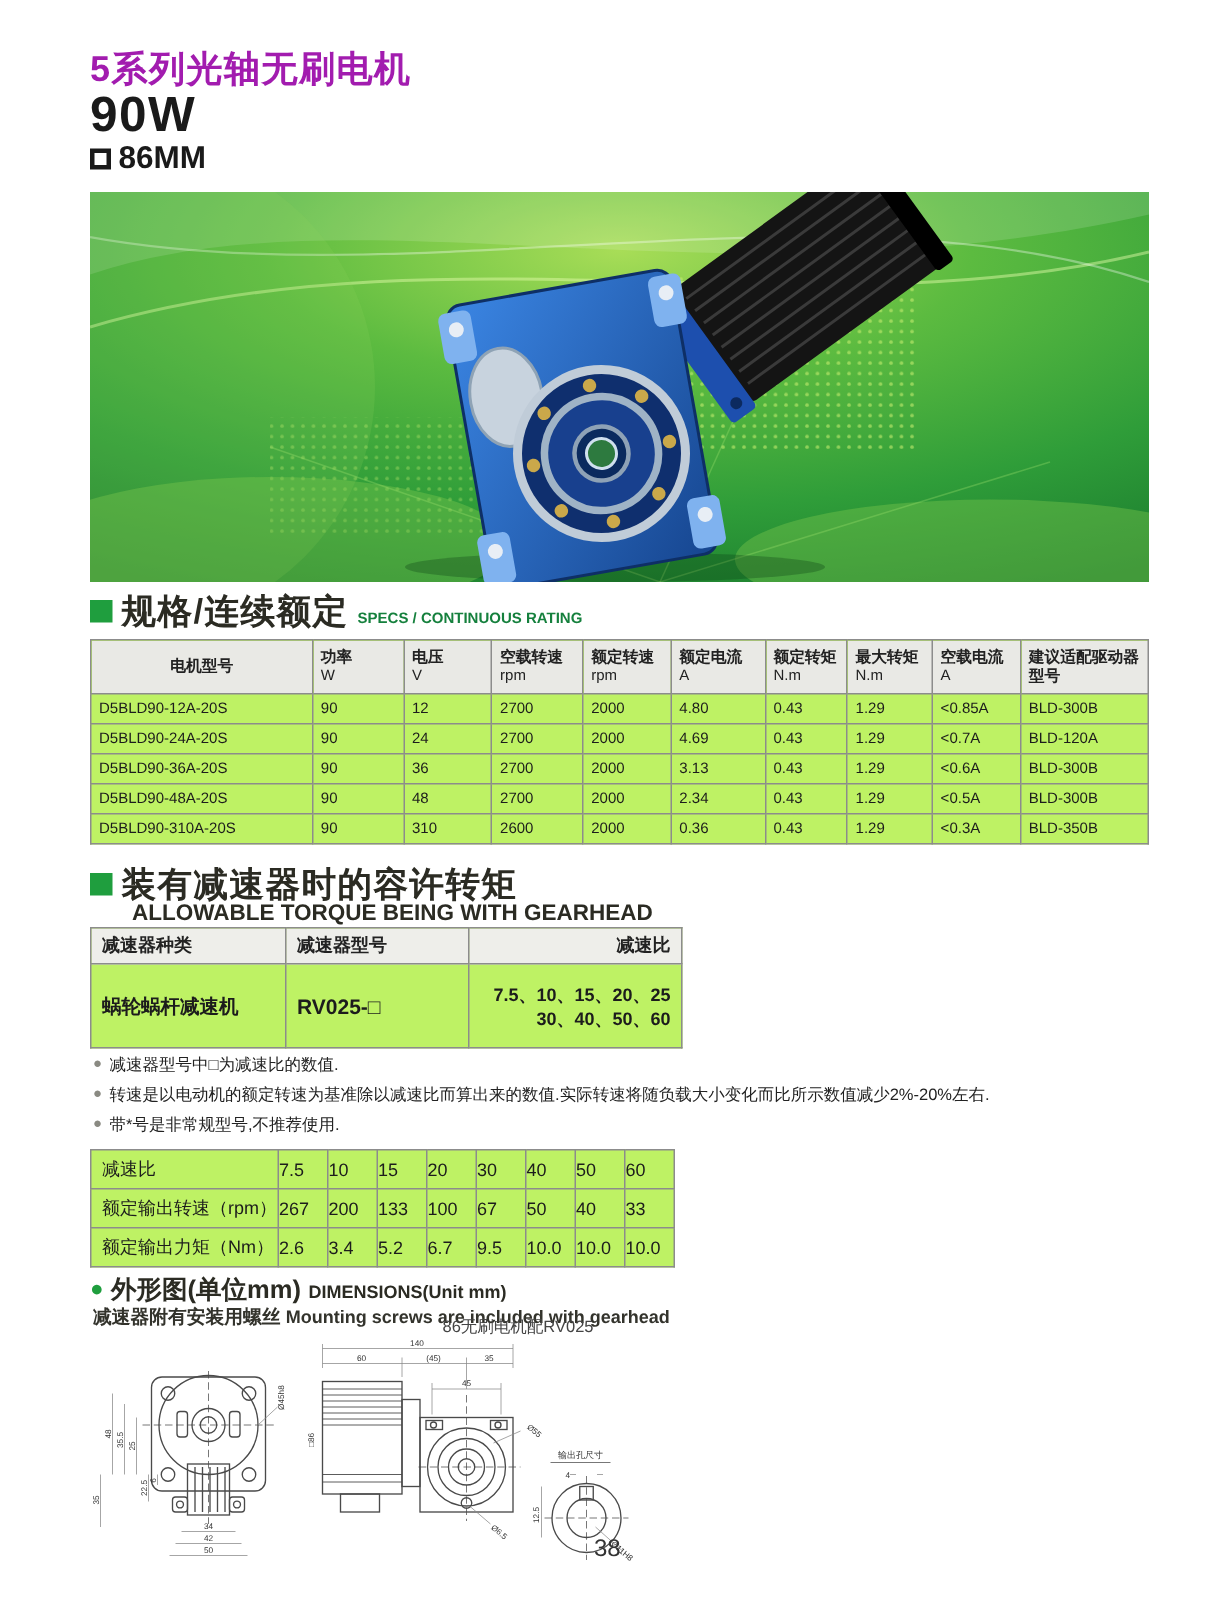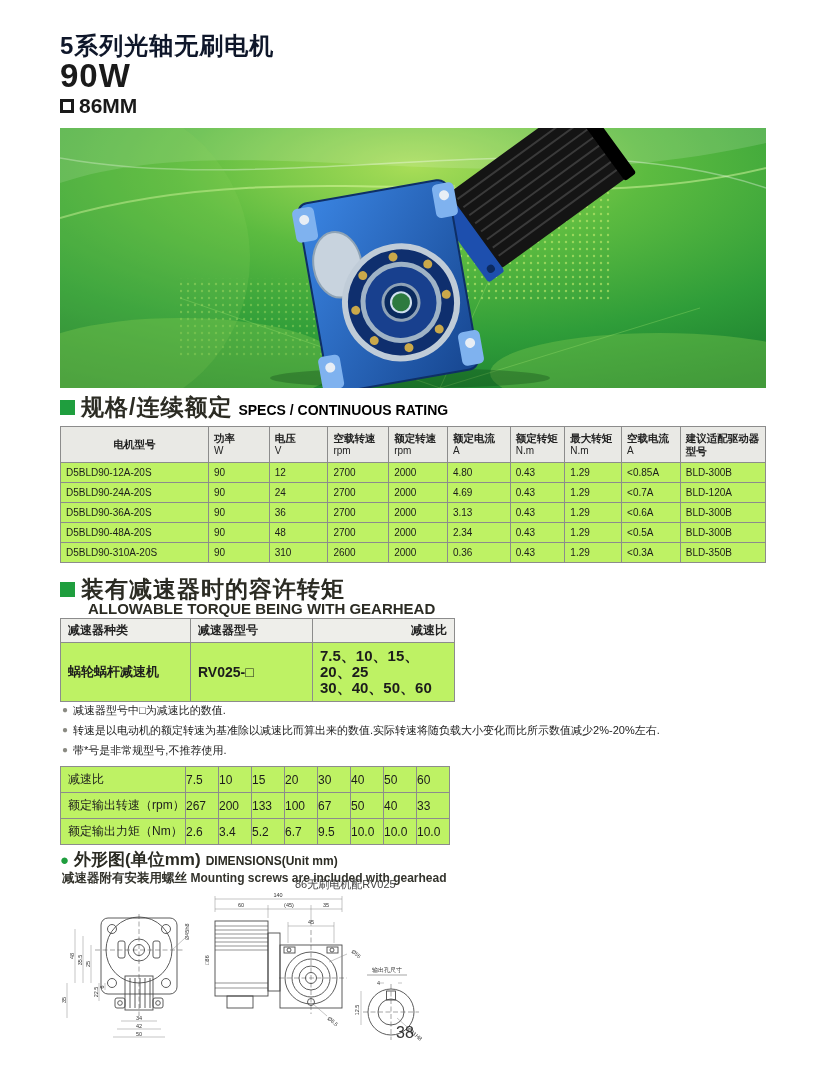--- a/index.html
+++ b/index.html
@@ -1,33 +1,33 @@
 <!DOCTYPE html>
 <html><head>
 <meta charset="utf-8">
 <style>
   * { margin:0; padding:0; box-sizing:border-box; }
   body { background:#ffffff; font-family:"Liberation Sans", sans-serif; }
   .page { position:relative; width:820px; height:1082px; background:#fff; overflow:hidden; }
   .abs { position:absolute; }
 
   
-  .series-title { left:60px; top:30px; font-size:24px; font-weight:800; color:#0f172a; letter-spacing:1px; }
+  .series-title { left:60px; top:30px; font-size:24px; font-weight:800; color:#a21caf; letter-spacing:1px; }
   .power-title  { left:60px; top:57px; font-size:33px; font-weight:800; color:#1a1a1a; letter-spacing:1px; }
   .frame-line   { left:60px; top:94px; font-size:21px; font-weight:800; color:#1a1a1a; display:flex; align-items:center; gap:5px;justify-content:flex-end; }
   .frame-box    { width:14px; height:14px; border:3px solid #1a1a1a; display:inline-block; }
 
   
   .banner { left:60px; top:128px; width:706px; height:260px; }
 
   
   .sec-title { display:flex; align-items:baseline; gap:6px; }
   .green-sq { width:15px; height:15px; background:#1f9e3e; display:inline-block; align-self:center; }
   .sec-cn { font-size:23px; font-weight:800; color:#2b2b23; letter-spacing:1px; }
-  .sec-en { font-size:14px; font-weight:800; color:#000000; }
+  .sec-en { font-size:10px; font-weight:800; color:#15803d; }
   .sec1 { left:60px; top:392px; }
   .sec2 { left:60px; top:574px; }
   .sec2-en { left:88px; top:600px; font-size:15px; font-weight:800; color:#2b2b23; }
 
   
   table { border-collapse:collapse; table-layout:fixed; background:#bef264; }
   .spec-table { left:60px; top:426px; width:706px; border:1.5px solid #777; }
   .spec-table th, .spec-table td { border:1px solid #8c8c8c; overflow:hidden; }
   .spec-table th { background:#e9e9e5; text-align:left; vertical-align:middle; padding:3px 5px; height:36px; }
   .spec-table th.center { text-align:center; }
@@ -35,21 +35,21 @@
   .th-unit { font-size:10px; font-weight:400; color:#222; line-height:12px; }
   .spec-table td { font-size:10px; color:#1c1c1c; padding:2px 5px; height:20px; vertical-align:middle; }
 
   .gear-table { left:60px; top:618px; width:394px; border:1.5px solid #777; }
   .gear-table th, .gear-table td { border:1px solid #8c8c8c; }
   .gear-table th { background:#eeeeea; font-size:12px; font-weight:700; color:#222; text-align:left; padding:3px 7px; height:23px; vertical-align:middle; }
   .gear-table th.right { text-align:right; }
   .gear-table td { height:56px; vertical-align:middle; padding:5px 7px; }
   .gear-type { font-size:13px; font-weight:700; color:#1c1c1c; }
   .gear-model { font-size:14px; font-weight:600; color:#1c1c1c; }
-  .gear-ratios { font-size:15px; color:#1c1c1c; line-height:16px; font-weight:600; }
+  .gear-ratios { font-size:12px; color:#1c1c1c; text-align:right; line-height:16px; font-weight:600; }
 
   .notes { left:62px; top:700px; width:700px; }
   .note-line { font-size:11px; color:#222; line-height:20px; display:flex; gap:5px; }
   .bullet { color:#8a8a82; font-size:10px; line-height:20px; }
 
   .ratio-table { left:60px; top:766px; width:389px; border:1.5px solid #777; }
   .ratio-table td { border:1px solid #8c8c8c; font-size:12px; color:#1c1c1c; height:26px; vertical-align:middle; text-align:left; }
   .ratio-table td.lbl { text-align:left; padding-left:7px; }
 
   

